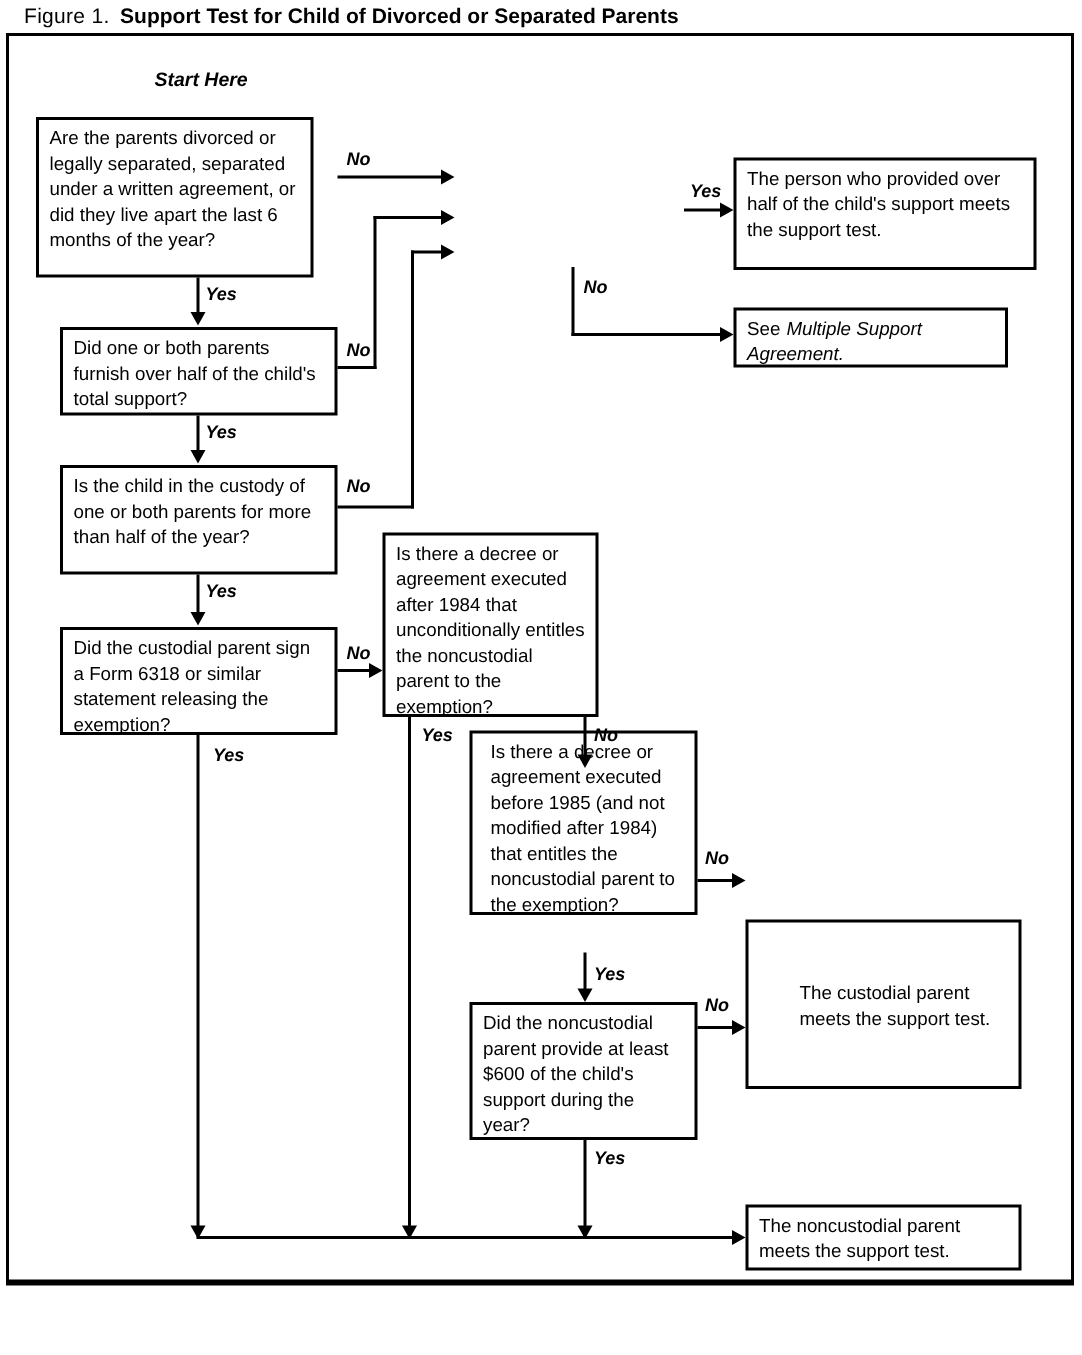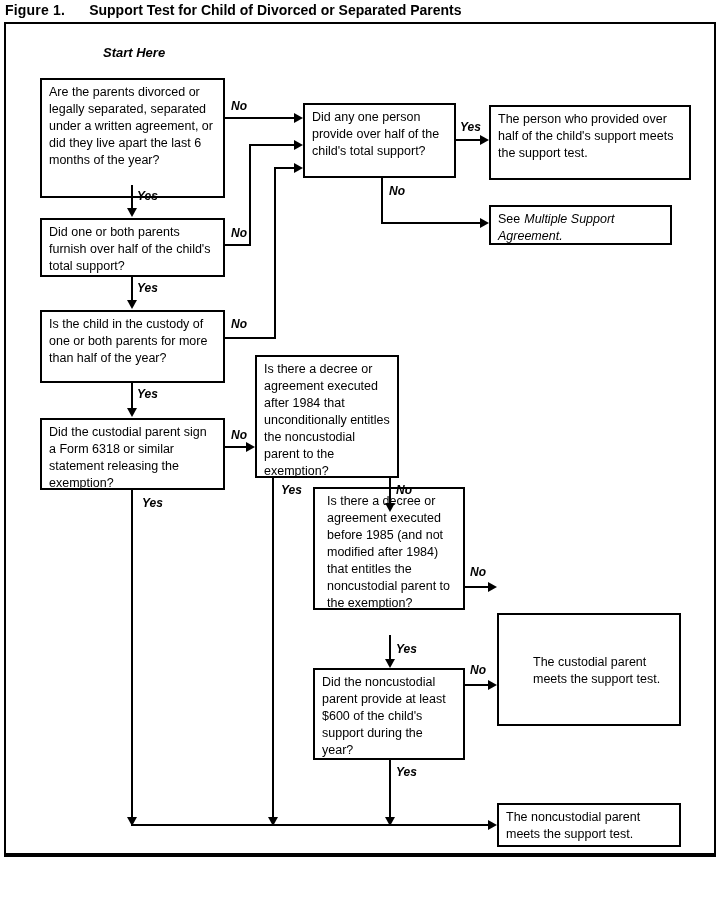--- a/index.html
+++ b/index.html
@@ -1,22 +1,22 @@
 <!DOCTYPE html>
 <html><head>
 <meta charset="utf-8">
 <style>
   html,body{margin:0;padding:0;background:#fff;}
   #stage{
     position:relative;width:721px;height:903px;background:#ffffff;
     font-family:"Liberation Sans",sans-serif;color:#000;overflow:hidden;
   }
   .fig-title{position:absolute;left:5px;top:2px;font-size:14px;white-space:nowrap;}
-  .fig-title .fig-label{font-weight:700;letter-spacing:.2px;}
-  .fig-title .fig-heading{font-weight:700;margin-left:24px;}
+  .fig-title .fig-label{font-weight:400;letter-spacing:.2px;margin-left:11px;}
+  .fig-title .fig-heading{font-weight:700;margin-left:7px;}
   .outer-rect{
     position:absolute;left:4px;top:22px;width:712px;height:835px;
     border:2px solid #000;border-bottom-width:4px;box-sizing:border-box;background:#fff;
   }
   .start-here{position:absolute;left:103px;top:45px;font-size:13px;font-weight:700;font-style:italic;}
   .box{
     position:absolute;border:2px solid #000;background:#fff;box-sizing:border-box;
     font-size:12.5px;line-height:17px;padding:4px 7px 2px 7px;
   }
   .box.center-v{display:flex;align-items:center;padding-left:34px;padding-right:10px;}
@@ -33,26 +33,25 @@
 <div id="stage">
 
   <div class="fig-title">
     <span class="fig-label">Figure 1.</span><span class="fig-heading">Support Test for Child of Divorced or Separated Parents</span>
   </div>
 
   <div class="outer-rect"></div>
 
   <div class="start-here">Start Here</div>
 
-  <div class="box" style="left:40px;top:78px;width:185px;height:120px;"><span>Are the parents divorced or legally separated, separated under a written agreement, or did they live apart the last 6 months of the year?</span></div>
+  <div class="box" style="left:24px;top:78px;width:185px;height:107px;"><span>Are the parents divorced or legally separated, separated under a written agreement, or did they live apart the last 6 months of the year?</span></div>
   <div class="box" style="left:40px;top:218px;width:185px;height:59px;"><span>Did one or both parents furnish over half of the child's total support?</span></div>
   <div class="box" style="left:40px;top:310px;width:185px;height:73px;"><span>Is the child in the custody of one or both parents for more than half of the year?</span></div>
   <div class="box" style="left:40px;top:418px;width:185px;height:72px;"><span>Did the custodial parent sign a Form 6318 or similar statement releasing the exemption?</span></div>
 
-  <div class="box" style="left:303px;top:103px;width:153px;height:75px;"><span>Did any one person provide over half of the child's total support?</span></div>
   <div class="box" style="left:489px;top:105px;width:202px;height:75px;"><span>The person who provided over half of the child's support meets the support test.</span></div>
   <div class="box" style="left:489px;top:205px;width:183px;height:40px;"><span>See</span><span class="it">Multiple Support Agreement.</span></div>
   <div class="box" style="left:255px;top:355px;width:144px;height:123px;"><span>Is there a decree or agreement executed after 1984 that unconditionally entitles the noncustodial parent to the exemption?</span></div>
   <div class="box" style="left:313px;top:487px;width:152px;height:123px;padding-left:12px;"><span>Is there a decree or agreement executed before 1985 (and not modified after 1984) that entitles the noncustodial parent to the exemption?</span></div>
   <div class="box" style="left:313px;top:668px;width:152px;height:92px;"><span>Did the noncustodial parent provide at least $600 of the child's support during the year?</span></div>
   <div class="box center-v" style="left:497px;top:613px;width:184px;height:113px;">
       <span>The custodial parent meets the support test.</span>
     </div>
   <div class="box" style="left:497px;top:803px;width:184px;height:44px;"><span>The noncustodial parent meets the support test.</span></div>
 

